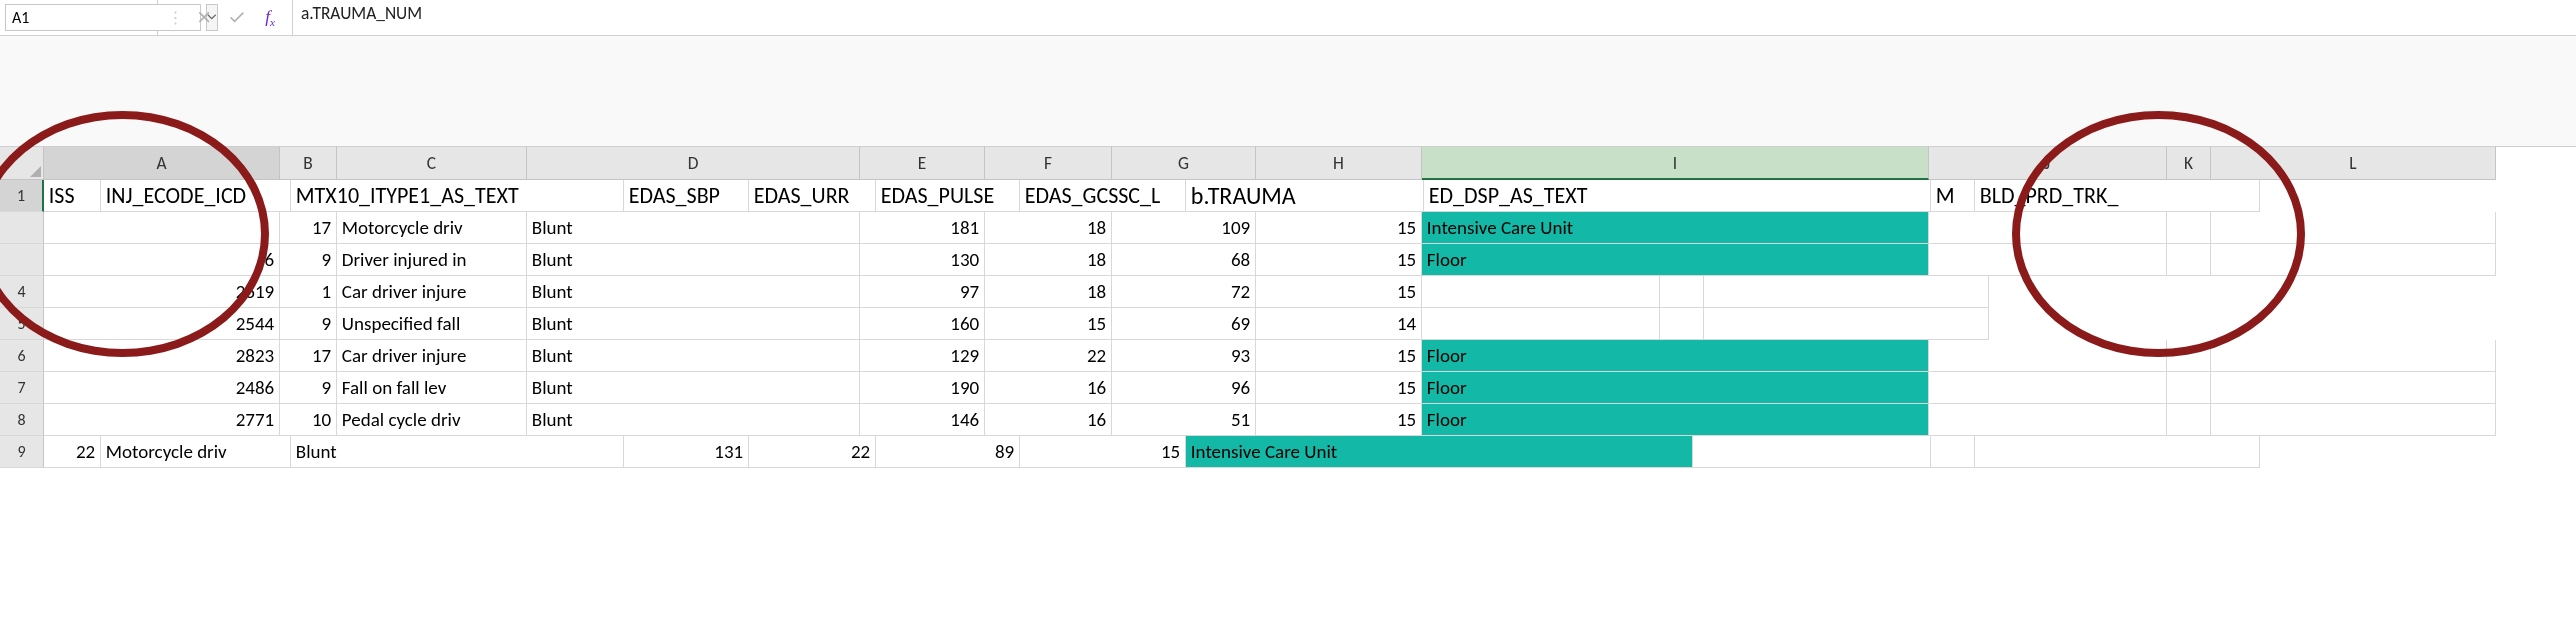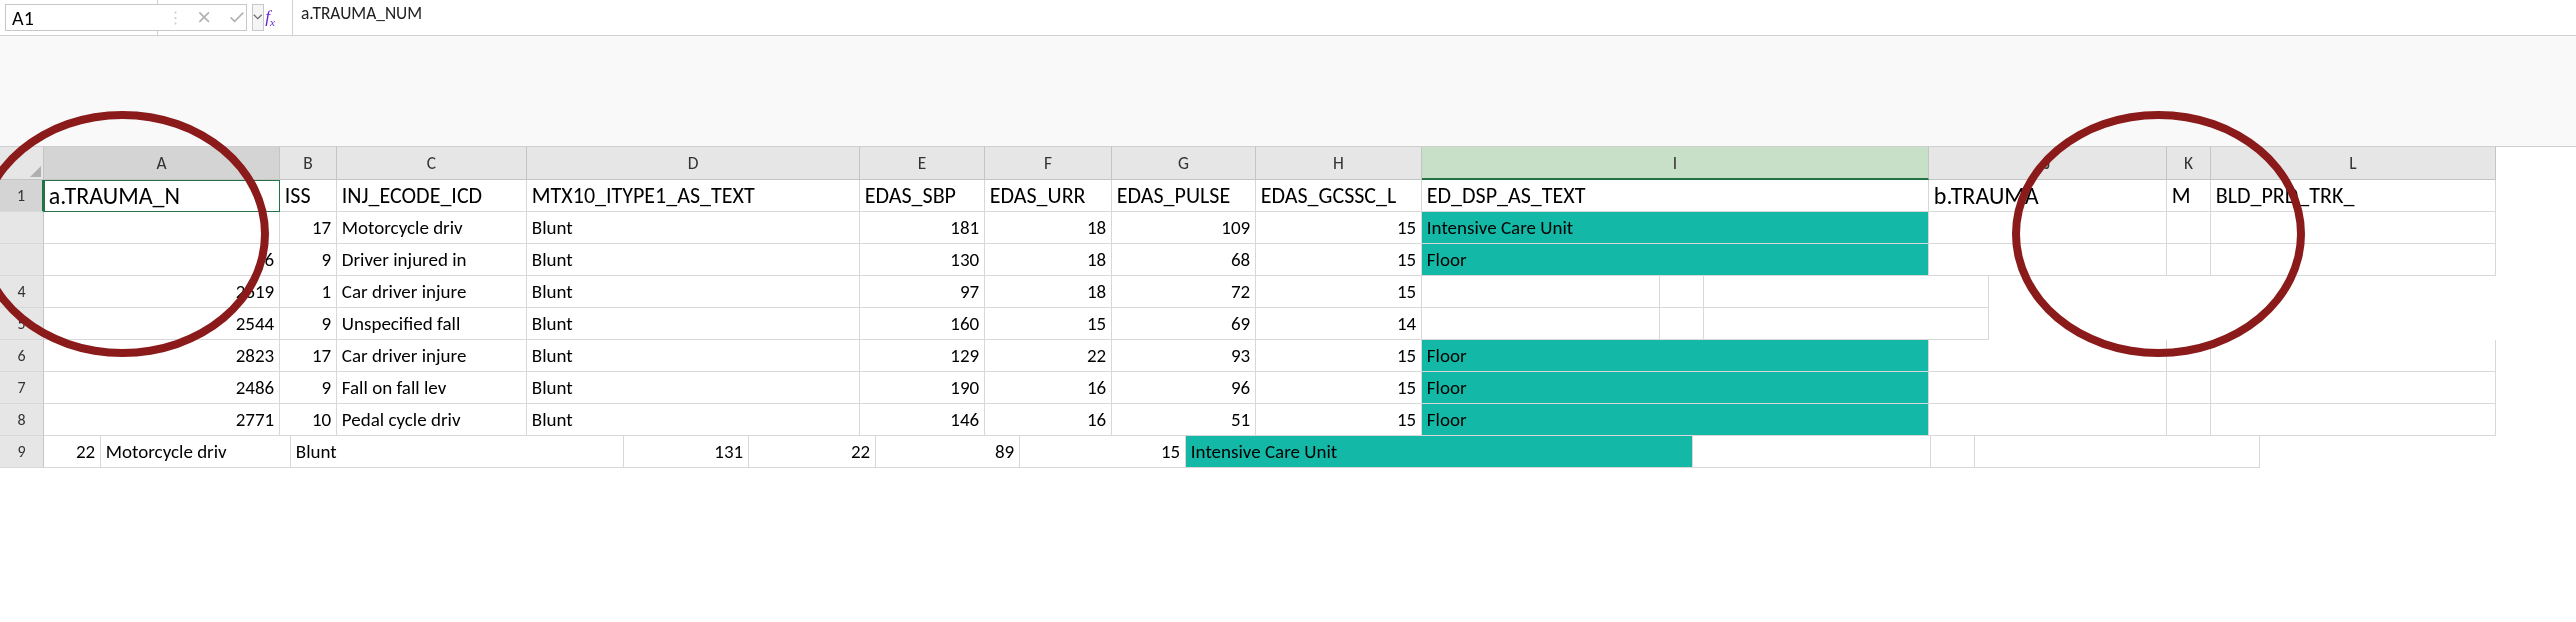--- a/index.html
+++ b/index.html
@@ -28,21 +28,21 @@
     padding: 3.2px 4.8px;
     gap: 4.8px;
   }
   .name-box {
     flex: 1;
     border: 0.8px solid #c8c8c8;
     background: #fff;
     height: 27px;
     padding: 1.6px 6.3px;
     font-family: inherit;
-    font-size: 20px;
+    font-size: 16px;
     color: #000;
   }
   .dropdown-btn {
     width: 22px; height: 27px;
     border: 0.8px solid #c8c8c8;
     background: #f5f5f5;
     display: flex; align-items: center; justify-content: center;
     color: #555;
     cursor: pointer;
   }
@@ -259,30 +259,29 @@
         <div class="col-head wF">F</div>
         <div class="col-head wG">G</div>
         <div class="col-head wH">H</div>
         <div class="col-head wI selected">I</div>
         <div class="col-head wJ">J</div>
         <div class="col-head wK">K</div>
         <div class="col-head wL">L</div>
       </div>
     <div class="grid" id="grid">
         <div class="row header-row">
-          <div class="cell wA active" style="font-size: 24px;">a.TRAUMA_N</div>
           <div class="cell wB">ISS</div>
           <div class="cell wC">INJ_ECODE_ICD</div>
           <div class="cell wD">MTX10_ITYPE1_AS_TEXT</div>
           <div class="cell wE">EDAS_SBP</div>
           <div class="cell wF">EDAS_URR</div>
           <div class="cell wG">EDAS_PULSE</div>
           <div class="cell wH">EDAS_GCSSC_L</div>
+          <div class="cell wJ" style="font-size: 24px;">b.TRAUMA</div>
           <div class="cell wI">ED_DSP_AS_TEXT</div>
-          <div class="cell wJ" style="font-size: 24px;">b.TRAUMA</div>
           <div class="cell wK">M</div>
           <div class="cell wL">BLD_PRD_TRK_</div>
         </div>
         <div class="row">
           <div class="cell wA num"></div>
           <div class="cell wB num">17</div>
           <div class="cell wC">Motorcycle driv</div>
           <div class="cell wD">Blunt</div>
           <div class="cell wE num">181</div>
           <div class="cell wF num">18</div>

